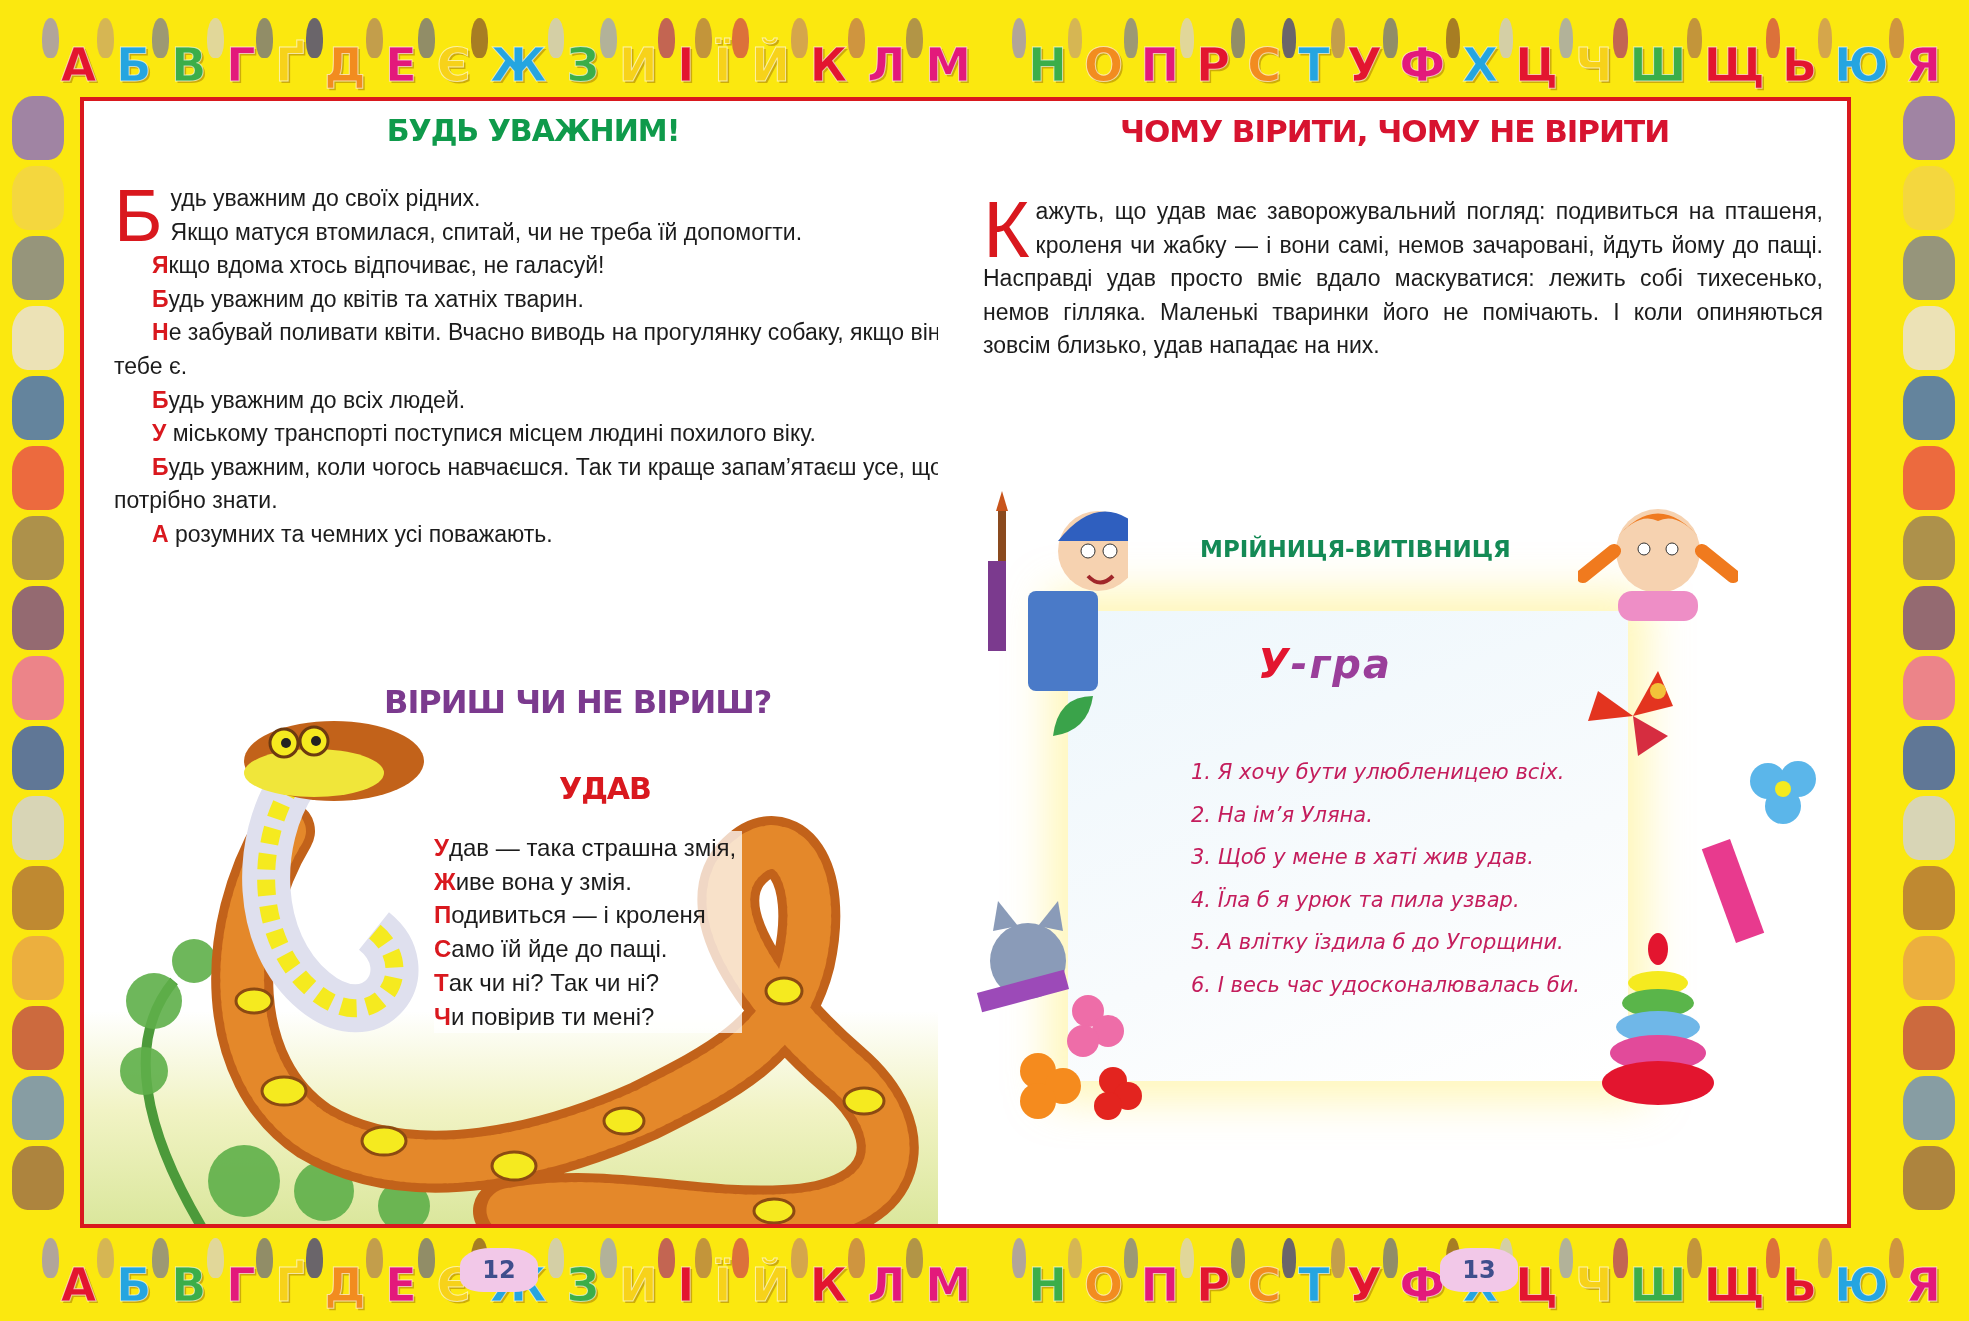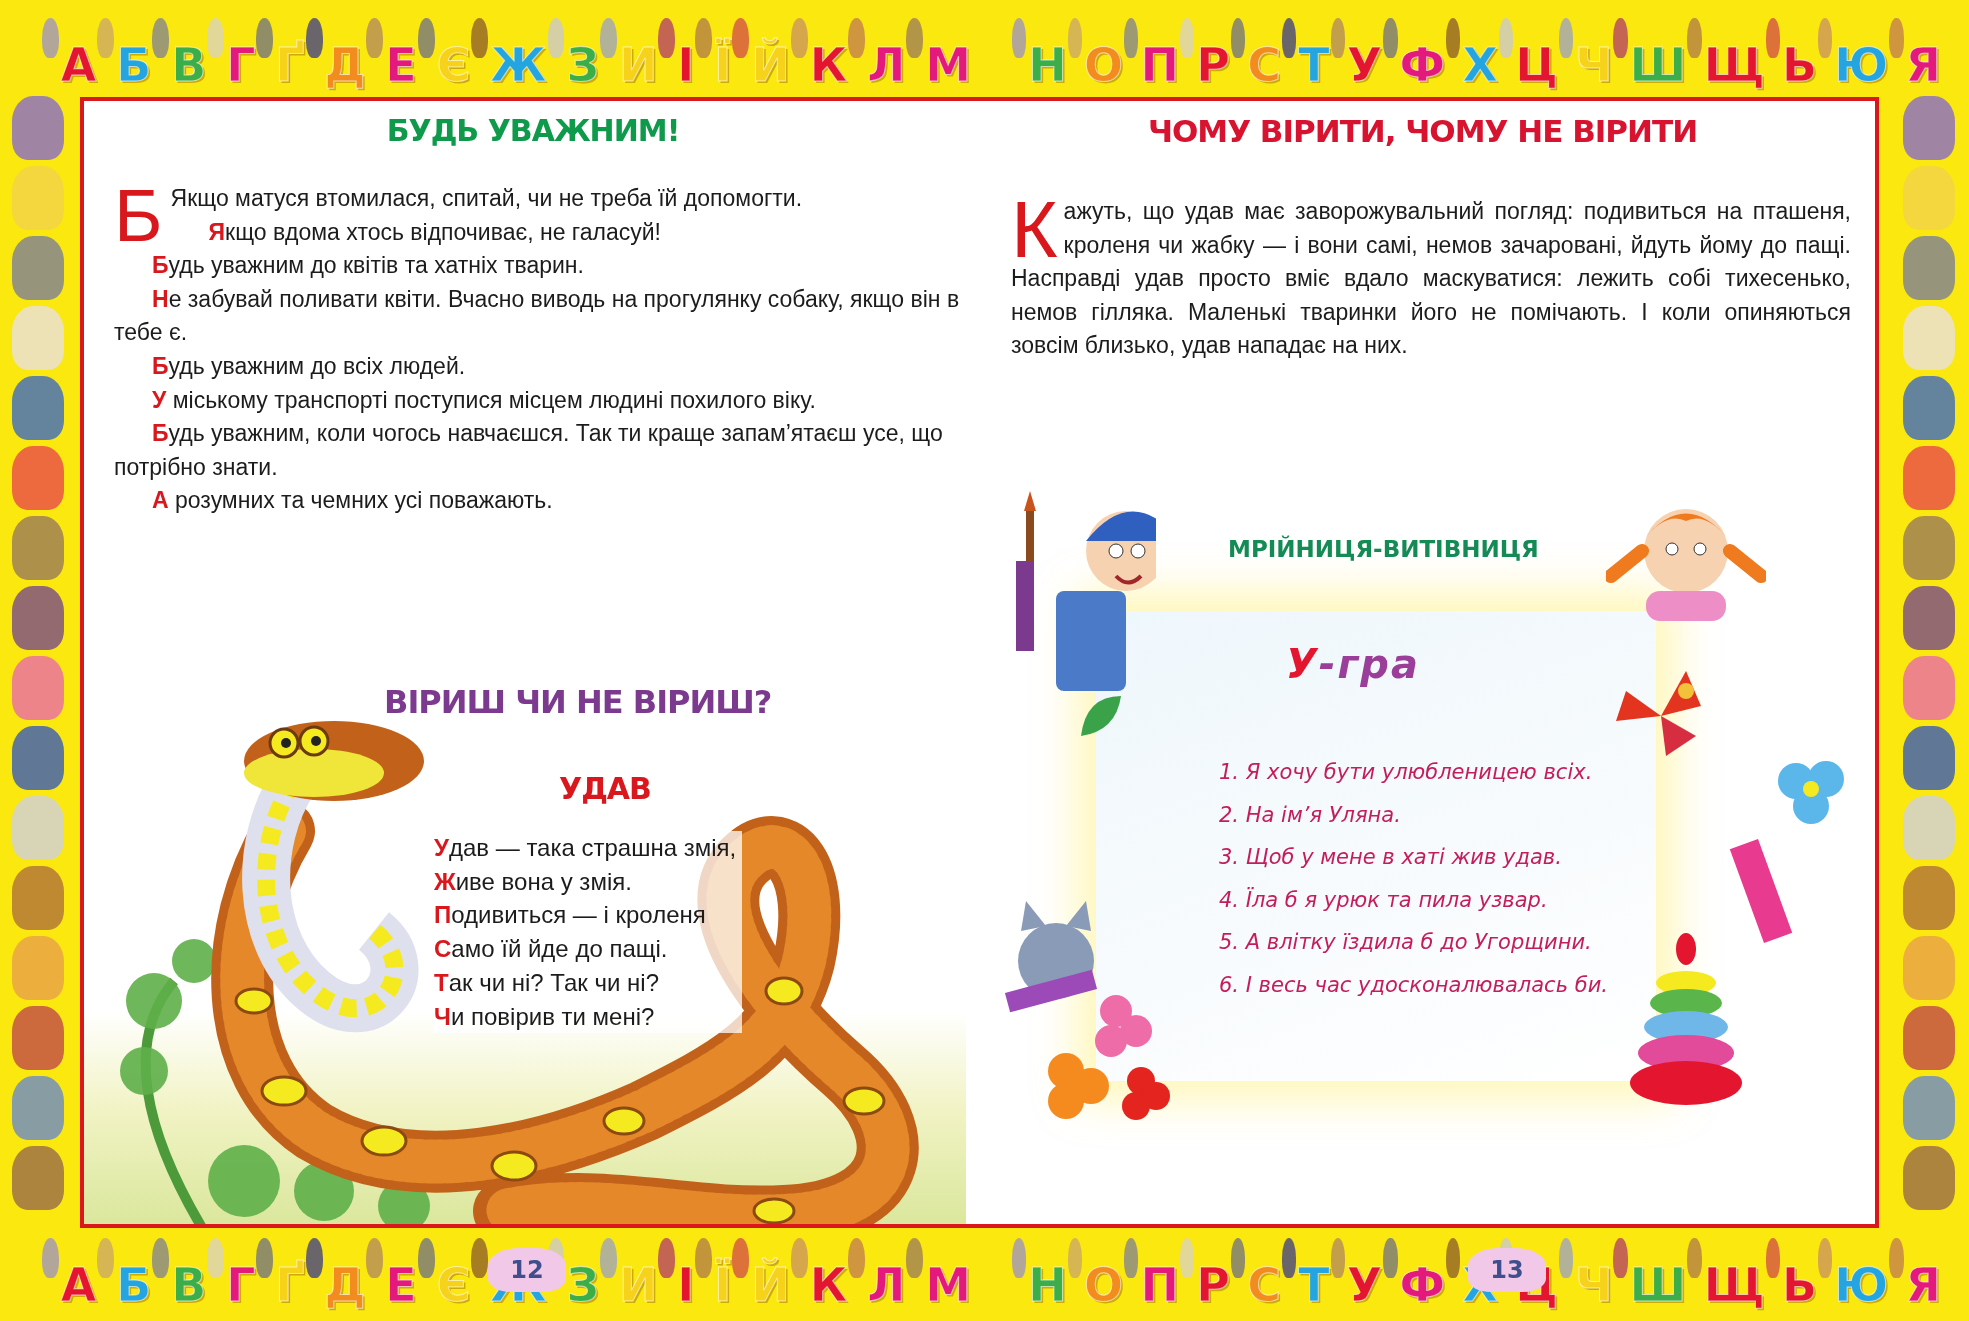--- a/index.html
+++ b/index.html
@@ -54,21 +54,21 @@
   
   .page {
     position: absolute;
     top: 97px;
     height: 1131px;
     background: #ffffff;
     border: 4px solid #d9181e;
     overflow: hidden;
   }
   #page-left { left: 80px; width: 898px; border-right: none; }
-  #page-right { left: 966px; width: 913px; border-left: none; }
+  #page-right { left: 938px; width: 913px; border-left: none; }
 
   .title {
     position: absolute;
     font-family: "DejaVu Sans", sans-serif;
     font-weight: bold;
     text-align: center;
     letter-spacing: -1px;
   }
   #left-title { top: 12px; left: 0; width: 898px; font-size: 30px; color: #0f9a4b; }
   #right-title { top: 12px; left: 0; width: 913px; font-size: 31px; color: #d7132f; }
@@ -143,21 +143,21 @@
     font-style: italic;
     font-size: 21px; line-height: 42.5px; color: #c41d5c;
     list-style: none;
   }
 
   .page-num {
     position: absolute; top: 1248px; width: 78px; height: 44px;
     background: #f2c8e8; border-radius: 40% 40% 30% 30%;
     display: flex; align-items: center; justify-content: center;
     font-family: "DejaVu Sans", sans-serif; font-weight: bold;
-    font-size: 24px; color: #3f4e8c; margin-left: 28px;
+    font-size: 24px; color: #3f4e8c;
   }
   #page-num-left { left: 460px; }
   #page-num-right { left: 1440px; }
 </style>
 </head>
 <body>
 
 <div class="alpha-strip" id="strip-top-left">
     <span class="animal" style="background: rgb(154, 143, 200);"></span>
     <span class="ch" style="color: rgb(227, 21, 47);">А</span>
@@ -379,20 +379,21 @@
       <ellipse cx="170" cy="290" rx="18" ry="12"></ellipse>
         <ellipse cx="200" cy="380" rx="22" ry="14"></ellipse>
     </g>
   </svg>
 
   <div class="title" id="left-title">БУДЬ УВАЖНИМ!</div>
 
   <div class="body-text" id="left-body">
     <div class="dc-wrap">
       <span class="drop-cap">Б</span>
+      <span class="p1">удь уважним до своїх рідних.</span>
       <span class="p2">Якщо матуся втомилася, спитай, чи не треба їй допомогти.</span>
     </div>
     <div id="left-paragraphs">
         <div class="para"><span class="cap">Я</span><span>кщо вдома хтось відпочиває, не галасуй!</span></div>
         <div class="para"><span class="cap">Б</span><span>удь уважним до квітів та хатніх тварин.</span></div>
         <div class="para"><span class="cap">Н</span><span>е забувай поливати квіти. Вчасно виводь на прогулянку собаку, якщо він в тебе є.</span></div>
         <div class="para"><span class="cap">Б</span><span>удь уважним до всіх людей.</span></div>
         <div class="para"><span class="cap">У</span><span> міському транспорті поступися місцем людині похилого віку.</span></div>
         <div class="para"><span class="cap">Б</span><span>удь уважним, коли чогось навчаєшся.  Так ти краще запам’ятаєш усе, що потрібно знати.</span></div>
         <div class="para"><span class="cap">А</span><span> розумних та чемних усі поважають.</span></div>

